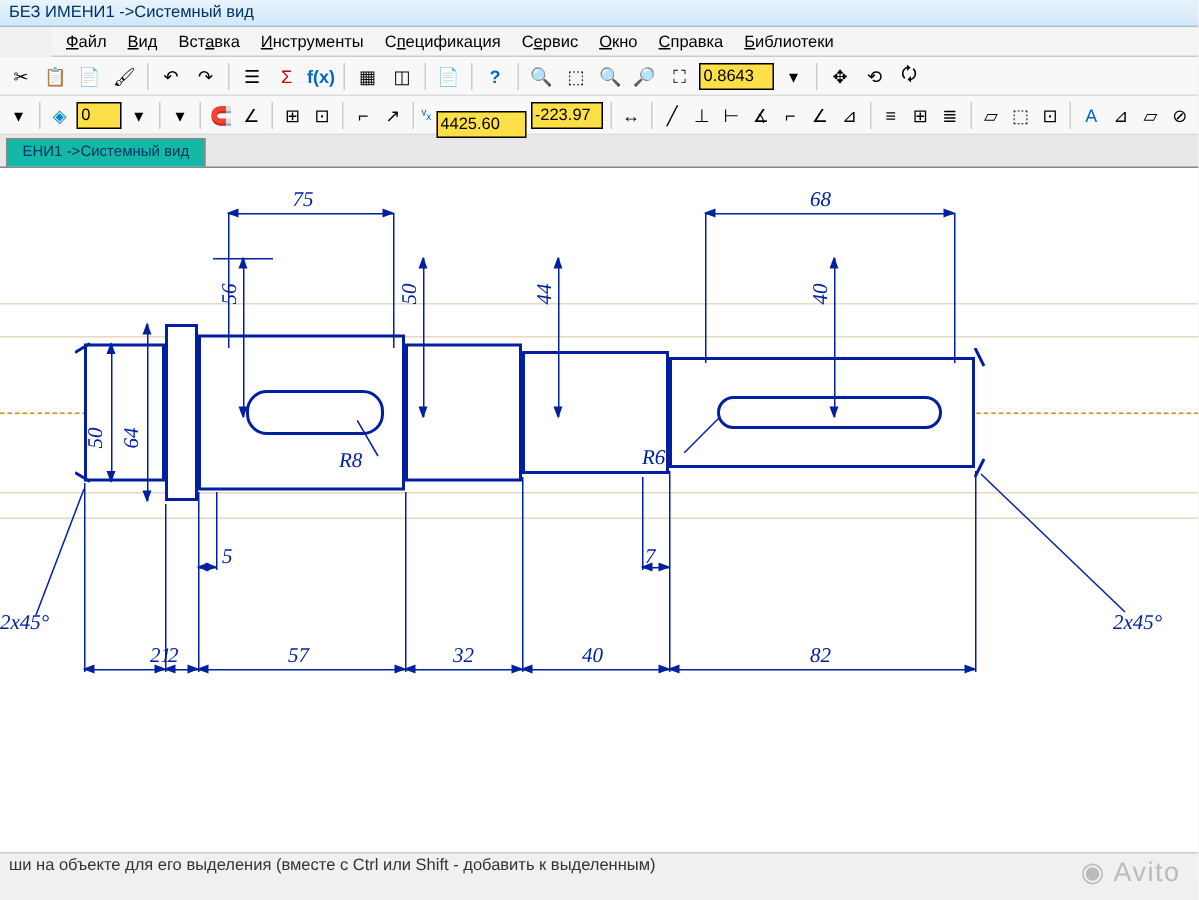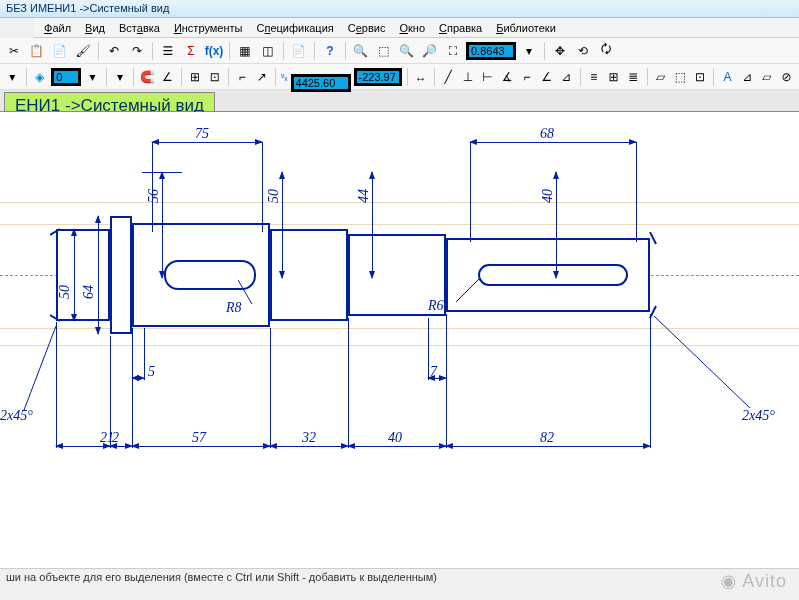--- a/index.html
+++ b/index.html
@@ -4,23 +4,23 @@
 <style>
 * { margin: 0; padding: 0; box-sizing: border-box; }
 body { font-family: Tahoma, Arial, sans-serif; font-size: 11px; background: #f0f0f0; width: 799px; height: 600px; overflow: hidden; position: relative; }
 .titlebar { background: linear-gradient(#e8f4fc, #d0e8f8); height: 18px; padding: 2px 6px; border-bottom: 1px solid #a0c0d8; color: #003366; font-size: 11px; }
 .menubar { background: #f4f4f4; height: 20px; display: flex; gap: 2px; padding: 2px 4px; border-bottom: 1px solid #ccc; margin-left: 34px; }
 .menubar span { padding: 2px 6px; cursor: pointer; }
 .menubar u { text-decoration: underline; }
 .toolbar { background: #f8f8f8; height: 26px; display: flex; align-items: center; gap: 3px; padding: 2px 4px; border-bottom: 1px solid #ddd; }
 .tbtn { width: 20px; height: 20px; display: flex; align-items: center; justify-content: center; border: 1px solid transparent; cursor: pointer; font-size: 12px; }
 .sep { width: 1px; height: 18px; background: #ccc; margin: 0 2px; }
-.tinput { height: 18px; border: 3px solid #000000; font-size: 11px; padding: 0 2px; background: #0ea5e9; }
+.tinput { height: 18px; border: 1px solid #000000; font-size: 11px; padding: 0 2px; background: #fde047; }
 .tabbar { background: #e8e8e8; height: 22px; display: flex; padding: 2px 4px 0 4px; border-bottom: 1px solid #888; }
-.tab { background: #bef264; border: 1px solid #888; border-bottom: none; padding: 3px 10px; font-size: 17px; color: #003366; }
+.tab { background: #14b8a6; border: 1px solid #888; border-bottom: none; padding: 3px 10px; font-size: 10px; color: #003366; }
 .canvas { background: #fff; position: relative; height: 470px; overflow: hidden; }
 .guide-h { position: absolute; left: 0; right: 0; height: 1px; background: #e8d8c0; }
 .centerline { position: absolute; left: 0; right: 0; height: 1px; border-top: 1px dashed #d88800; }
 .dim { position: absolute; font-family: Georgia, 'Times New Roman', serif; font-style: italic; font-size: 14px; color: #0020a0; pointer-events: none; }
 .dimline { position: absolute; background: #0020a0; }
 .dimline-h { height: 1px; }
 .dimline-v { width: 1px; }
 .arrow-l::before, .arrow-r::after, .arrow-u::before, .arrow-d::after { content: ''; position: absolute; width: 0; height: 0; }
 .arrow-l::before { left: -1px; top: -3px; border-top: 3px solid transparent; border-bottom: 3px solid transparent; border-right: 8px solid #0020a0; }
 .arrow-r::after { right: -1px; top: -3px; border-top: 3px solid transparent; border-bottom: 3px solid transparent; border-left: 8px solid #0020a0; }

